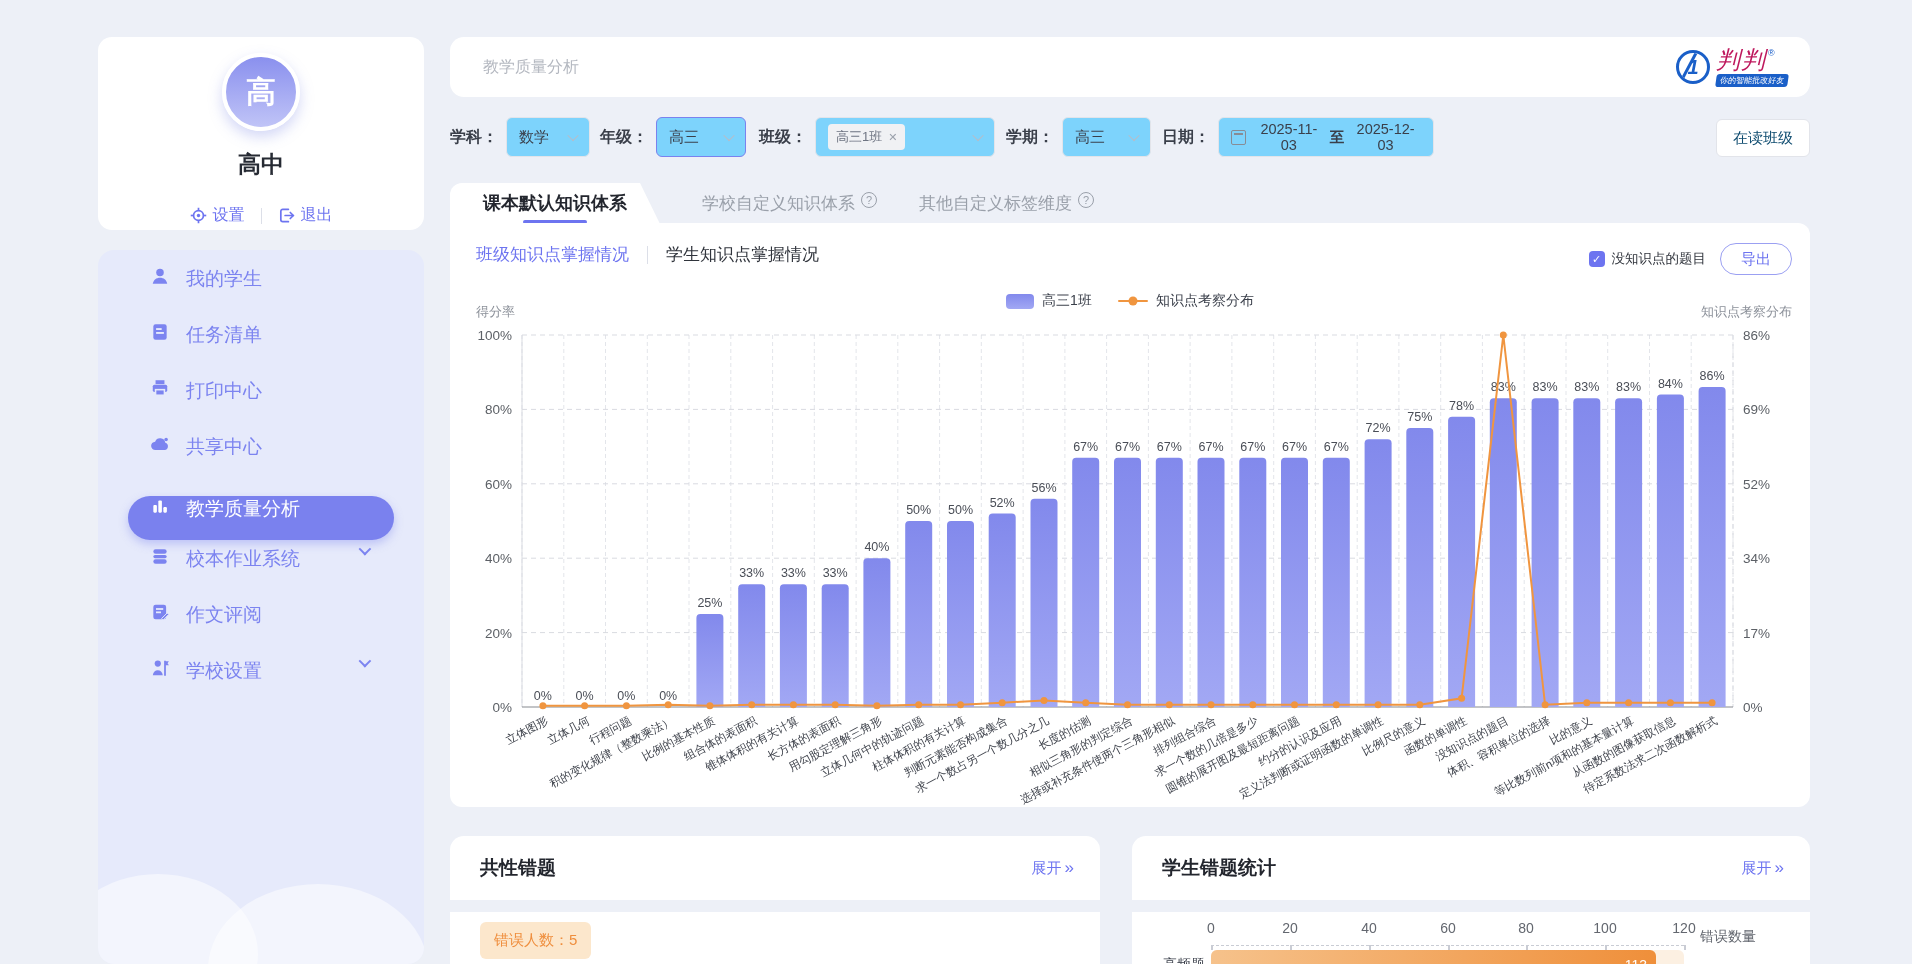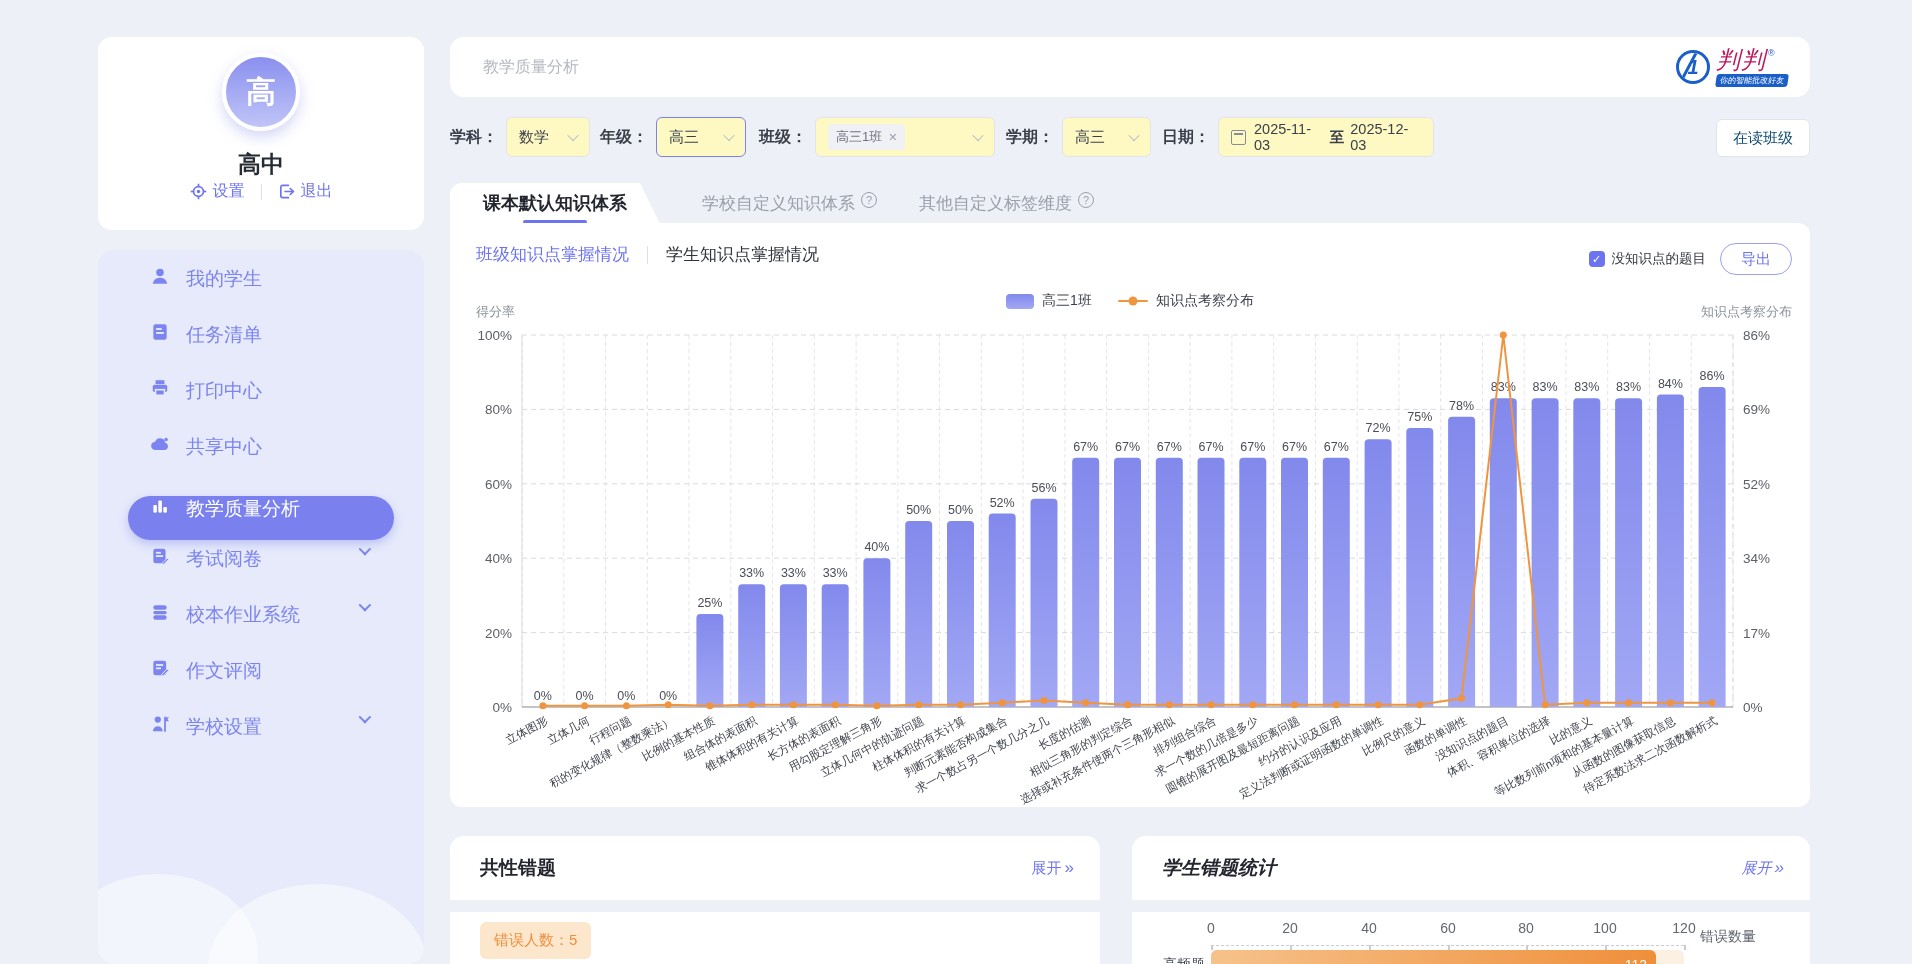--- a/index.html
+++ b/index.html
@@ -11,21 +11,21 @@
 
   
   #profile-card { left:98px; top:37px; width:326px; height:193px; text-align:center; }
   #avatar { position:absolute; left:50%; top:16px; transform:translateX(-50%);
     width:78px; height:78px; border-radius:50%;
     background:linear-gradient(180deg,#8a90ee 0%,#c0c4f7 100%);
     border:4px solid #fff; box-shadow:0 6px 14px rgba(130,140,230,.35);
     display:flex; align-items:center; justify-content:center;
     color:#fff; font-size:30px; font-weight:bold; }
   #profile-name { position:absolute; top:112px; width:100%; font-size:23px; font-weight:bold; color:#262a33; }
-  #profile-actions { position:absolute; top:144px; width:100%; display:flex; justify-content:center; align-items:center; gap:16px; }
+  #profile-actions { position:absolute; top:168px; width:100%; display:flex; justify-content:center; align-items:center; gap:16px; }
   .p-act { display:flex; align-items:center; gap:6px; color:#6d74f0; font-size:16px; cursor:pointer; }
   .p-div { width:1px; height:16px; background:#dcdfe8; }
 
   #menu-card { left:98px; top:250px; width:326px; height:714px; background:#e6eafb; border-radius:16px; overflow:hidden; }
   .menu-item { position:relative; height:56px; display:flex; align-items:flex-start; padding-left:52px; gap:16px;
     color:#7c84f0; font-size:19px; cursor:pointer; }
   .menu-item svg { width:20px; height:20px; flex:0 0 20px; }
   .menu-item.active { margin:0 30px 0 30px; padding-left:22px; height:44px; border-radius:22px;
     background:#7a81ee; color:#fff; margin-top:6px; margin-bottom:6px; box-shadow:0 4px 10px rgba(110,118,238,.35); }
   .menu-chevron { position:absolute; right:56px; width:9px; height:9px; border-right:2px solid #7c84f0; border-bottom:2px solid #7c84f0; transform:rotate(45deg) translateY(-2px); }
@@ -41,22 +41,22 @@
   #logo-text-col { display:flex; flex-direction:column; align-items:flex-start; }
   #logo-name-row { display:flex; align-items:flex-start; }
   #logo-name { color:#be185d; font-size:24px; font-weight:normal; font-style:italic; letter-spacing:1px; line-height:24px; }
   #logo-reg { color:#1a5fc8; font-size:9px; margin-left:2px; }
   #logo-tagline { background:#1a5fc8; color:#fff; font-size:8px; border-radius:3px; padding:1px 4px; margin-top:2px; transform:skewX(-8deg); }
 
   
   #filter-row { left:450px; top:117px; width:1360px; height:44px; }
   .f-group { position:absolute; top:0; display:flex; align-items:center; }
   .f-label { font-size:16px; font-weight:bold; color:#3a3f4a; margin-right:8px; }
-  .select-box { height:40px; background:#fef9c3; border:1px solid #e2e4ea; border-radius:6px;
-    display:flex; align-items:center; padding:0 12px; font-size:15px; color:#3a3f4a; cursor:pointer; }
+  .select-box { height:40px; background:#7dd3fc; border:1px solid #e2e4ea; border-radius:6px;
+    display:flex; align-items:center; padding:0 12px; font-size:15px; color:#3a3f4a; cursor:pointer;text-align:center; }
   .select-box.purple { border-color:#7a82ee; }
   .caret { width:8px; height:8px; border-right:1.6px solid #b8bcc6; border-bottom:1.6px solid #b8bcc6; transform:rotate(45deg) translate(-1px,-1px); margin-left:auto; }
   .tag { background:#f0f1f4; border-radius:4px; padding:4px 8px; font-size:13px; color:#6e7482; display:flex; align-items:center; gap:6px; }
   .tag-close { color:#9aa0ab; font-size:11px; cursor:pointer; }
   #date-box { width:216px; }
   .cal-icon { width:15px; height:15px; border:1.5px solid #878c96; border-radius:2px; position:relative; margin-right:8px; flex:0 0 15px;}
   .cal-icon:before { content:""; position:absolute; left:2px; right:2px; top:2.5px; height:1.5px; background:#878c96; }
   .date-text { font-size:14.5px; color:#3a3f4a; }
   .date-sep { font-weight:bold; margin:0 6px; }
   #reading-class-btn { position:absolute; right:0; top:2px; height:38px; padding:0 16px; background:#fff;
@@ -106,21 +106,21 @@
   
   .bottom-header { height:64px; display:flex; align-items:center; justify-content:space-between;
     padding:0 26px 0 30px; border-radius:14px 14px 0 0; background:#fff; }
   .bottom-title { font-size:19px; font-weight:bold; color:#23262e; }
   .expand-link { color:#6d74f0; font-size:15px; display:flex; align-items:center; gap:3px; cursor:pointer; }
   .expand-arrows { font-size:17px; }
   #bl-header { left:450px; top:836px; width:650px; }
   #bl-body { left:450px; top:912px; width:650px; height:120px; background:#fff; }
   #err-count-tag { position:absolute; left:30px; top:10px; background:#fce7cc; color:#ef8e3d;
     font-size:15px; border-radius:6px; padding:9px 14px; }
-  #br-header { left:1132px; top:836px; width:678px;font-style:italic; }
+  #br-header { left:1132px; top:836px; width:678px; }
   #br-body { left:1132px; top:912px; width:678px; height:120px; background:#fff; font-size:14px; color:#63676f; }
   .err-tick { position:absolute; top:8px; transform:translateX(-50%); }
   #err-xlabel { position:absolute; left:568px; top:16px; color:#63676f; }
   #err-dash { position:absolute; top:33px; border-top:1.5px dashed #c9ccd4; }
   .err-ticknub { position:absolute; top:33px; width:1.5px; height:5px; background:#c9ccd4; }
   .err-cat { position:absolute; top:44px; width:70px; text-align:right; color:#3a3f4a; font-size:14px; }
   .err-track { position:absolute; top:38px; height:30px; background:#fcf0e2; border-radius:6px; }
   .err-fill { position:absolute; left:0; top:0; height:30px; border-radius:6px;
     background:linear-gradient(90deg,#f6c28b,#ef8f3a); display:flex; align-items:center; justify-content:flex-end;
     color:#fff; font-size:14px; padding-right:9px; }
@@ -193,30 +193,20 @@
           </svg>
           <span>共享中心</span>
         </div>
         <div class="menu-item active">
           <svg viewBox="0 0 18 18">
             <rect x="3" y="8" width="3.2" height="7" rx="1" fill="currentColor"></rect>
             <rect x="7.5" y="4" width="3.2" height="11" rx="1" fill="currentColor"></rect>
             <rect x="12" y="10" width="3.2" height="5" rx="1" fill="currentColor"></rect>
           </svg>
           <span>教学质量分析</span>
-        </div>
-        <div class="menu-item">
-          <svg viewBox="0 0 18 18">
-            <rect x="3" y="2.5" width="11" height="13" rx="2" fill="currentColor"></rect>
-            <rect x="5.3" y="5.3" width="4.5" height="1.6" fill="#e6eafb"></rect>
-            <rect x="5.3" y="8.3" width="6.5" height="1.6" fill="#e6eafb"></rect>
-            <path d="M11 15.5 l4.5-4.5 1.2 1.2-4.5 4.5z" fill="currentColor" stroke="#e6eafb" stroke-width="0.8"></path>
-          </svg>
-          <span>考试阅卷</span>
-          <span class="menu-chevron"></span>
         </div>
         <div class="menu-item">
           <svg viewBox="0 0 18 18">
             <rect x="3" y="3" width="12" height="4" rx="2" fill="currentColor"></rect>
             <rect x="3" y="8" width="12" height="3" rx="1.5" fill="currentColor"></rect>
             <rect x="3" y="12" width="12" height="4" rx="2" fill="currentColor"></rect>
           </svg>
           <span>校本作业系统</span>
           <span class="menu-chevron"></span>
         </div>

